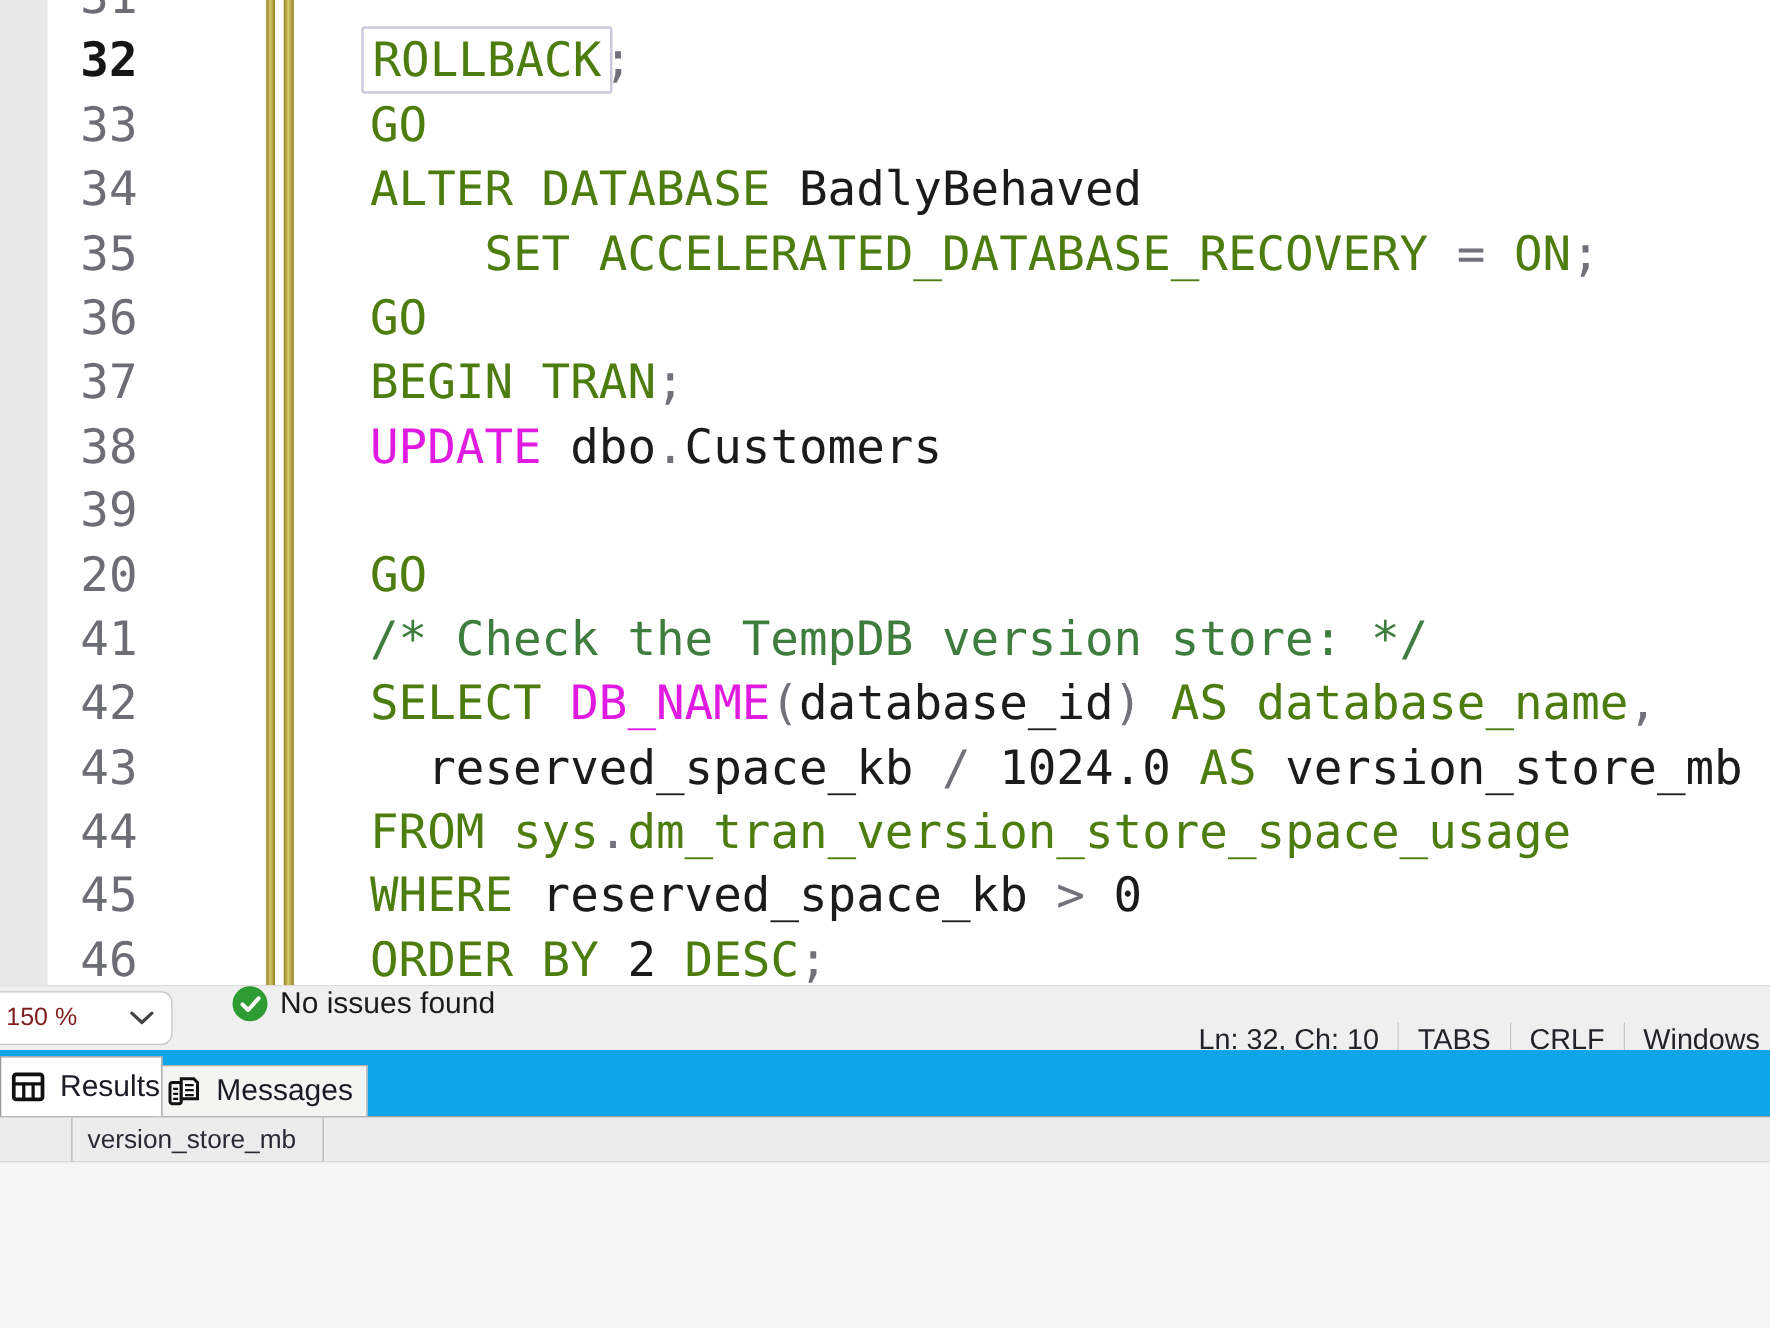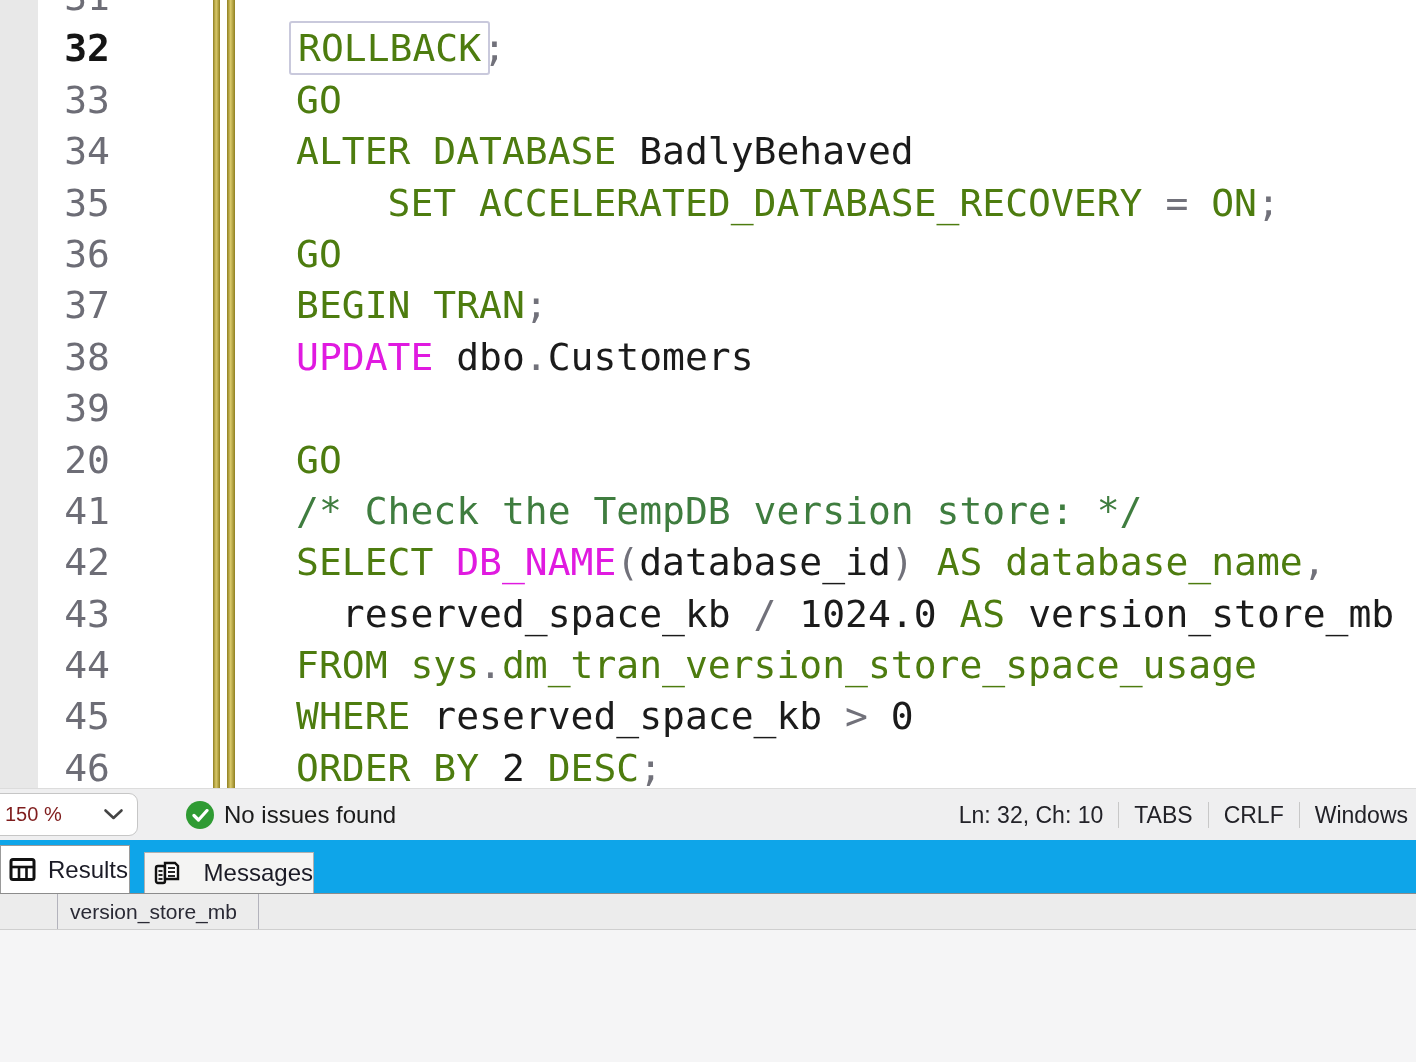--- a/index.html
+++ b/index.html
@@ -25,34 +25,34 @@
   .tok-g { color:#71717a; }
   .tok-t { color:#1b1b1b; }
   .stmt-box { border:2px solid #c9c9dc; border-radius:3px; padding:3px 7px; margin:-3px -7px; }
 
   
   .statusbar { position:absolute; left:0; top:788px; width:1416px; height:52px; background:#efeff0; border-top:1px solid #dcdcdc; }
   .zoom-box { position:absolute; left:-10px; top:4px; width:148px; height:43px; background:#ffffff;
               border:1px solid #c6c6c6; border-radius:9px; display:flex; align-items:center;
               justify-content:space-between; padding:0 13px 0 14px; cursor:default; }
   .zoom-label { font-size:20px; color:#7f1d1d; }
-  .issues { position:absolute; left:186px; top:0; height:52px; display:flex; align-items:center; }
+  .issues { position:absolute; left:186px; top:0; height:52px; display:flex; }
   .check-circle { width:28px; height:28px; border-radius:50%; background:#2f9b33; display:flex; align-items:center; justify-content:center; }
   .issues-label { margin-left:10px; font-size:24px; color:#1b1b1b; }
-  .status-right { position:absolute; right:2px; top:0; height:52px; display:flex; align-items:center; }
+  .status-right { position:absolute; right:2px; top:16px; height:52px; display:flex; align-items:center; }
   .status-item { font-size:23px; color:#222228; padding:0 6px; }
   .status-sep { width:1px; height:26px; background:#c8c8c8; margin:0 9px; }
 
   
   .results-pane { position:absolute; left:0; top:840px; width:1416px; height:222px; background:#0ea5e9; }
   .tab { position:absolute; display:flex; align-items:center; cursor:default; }
   .tab.active { left:0; top:5px; width:130px; height:48px; background:#ffffff;
                 border:1px solid #9a9a9a; border-bottom:none; z-index:3; }
-  .tab.inactive { left:144px; top:12px; width:170px; height:41px; background:#f4f4f3;
-                border:1px solid #b0b0b0; border-bottom:none; z-index:2;justify-content:space-between; }
+  .tab.inactive { left:124px; top:12px; width:170px; height:41px; background:#f4f4f3;
+                border:1px solid #b0b0b0; border-bottom:none; z-index:2; }
   .tab .ticon { margin-left:8px; display:flex; }
   .tab .tlabel { margin-left:12px; font-size:24px; color:#1b1b26; }
   .grid { position:absolute; left:0; top:53px; width:1416px; height:169px; border-top:1px solid #8c8c8c; background:#f5f5f6; }
   .grid-header { display:flex; height:36px; background:#ececec; border-bottom:1px solid #cfcfcf; }
   .gh-cell { border-right:1px solid #b3b3bc; line-height:35px; font-size:21px; color:#2a2a35; padding-left:12px; }
   .gh-rowhdr { width:58px; padding-left:0; }
   .grid-body { width:1416px; height:133px; background:#f5f5f6; }
 </style>
 </head>
 <body>

